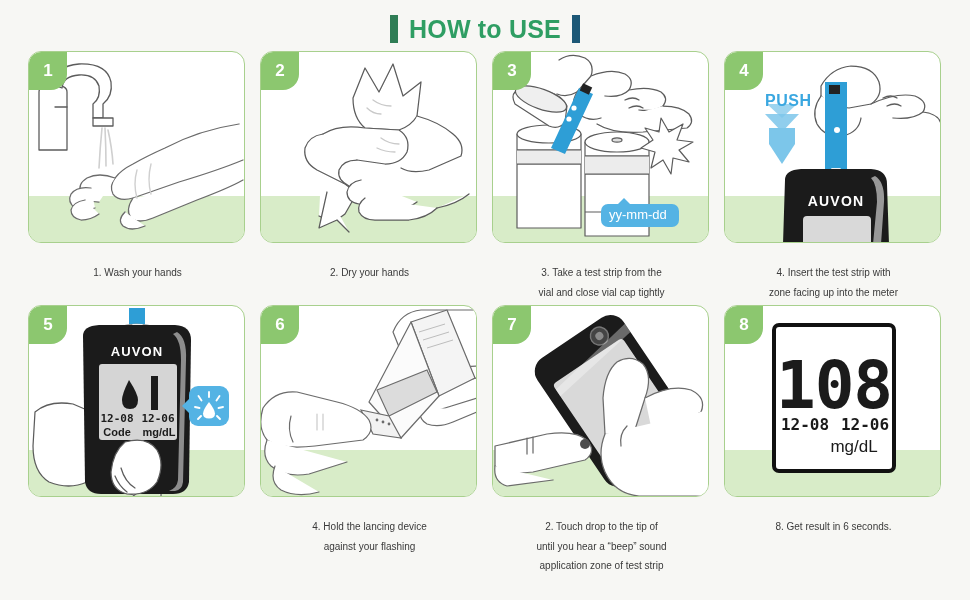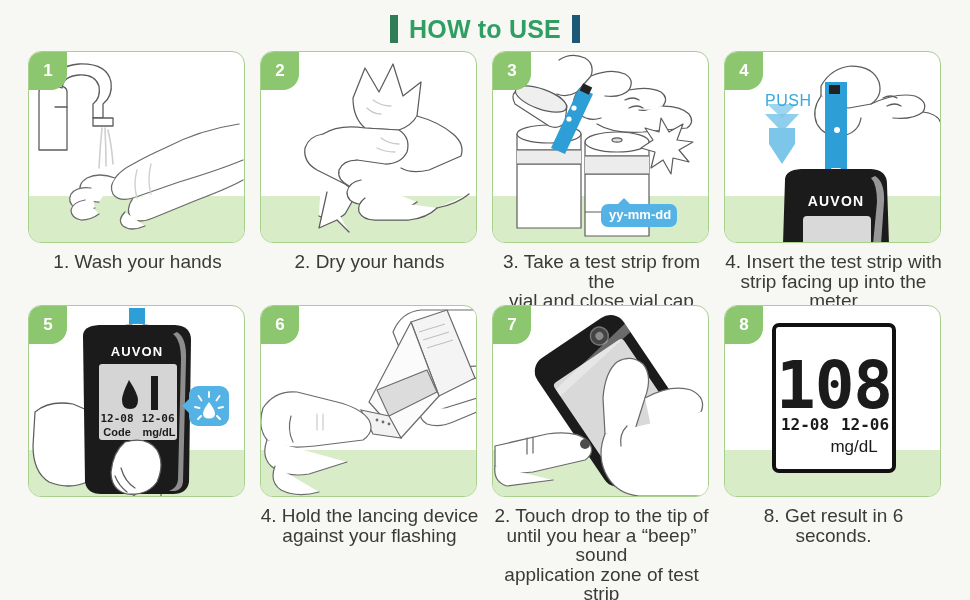--- a/index.html
+++ b/index.html
@@ -40,48 +40,48 @@
   .badge{
     position:absolute;left:0;top:0;width:38px;height:38px;
     background:#8cc76f;
     border-top-left-radius:12px;border-bottom-right-radius:16px;
     color:#fff;font-size:17px;font-weight:bold;
     display:flex;align-items:center;justify-content:center;
     z-index:6;
   }
   .art{position:absolute;left:0;top:0;width:217px;height:192px;z-index:3;}
   .caption{
-    margin-top:9px;text-align:center;color:#3a3a3a;
-    font-size:19px;line-height:19.5px;
+    margin-top:20px;text-align:center;color:#3a3a3a;
+    font-size:10px;line-height:19.5px;
   }
   .caption span{display:block;}
 
   
   .callout-date{
     position:absolute;z-index:7;background:#54b3e4;color:#fff;
-    font-size:13px;font-weight:bold;border-radius:7px;
-    padding:4px 6px 5px 8px;line-height:14px;white-space:nowrap;
+    font-size:13px;font-weight:normal;border-radius:7px;
+    padding:4px 12px 5px 8px;line-height:14px;white-space:nowrap;
   }
   .callout-date:after{
     content:"";position:absolute;top:-6px;left:16px;
     border-left:7px solid transparent;border-right:7px solid transparent;
     border-bottom:7px solid #54b3e4;
   }
   .drop-badge{
     position:absolute;z-index:7;width:40px;height:40px;border-radius:9px;
     background:#54b3e4;
   }
   .drop-badge:after{
     content:"";position:absolute;left:-7px;top:13px;
     border-top:7px solid transparent;border-bottom:7px solid transparent;
     border-right:7px solid #54b3e4;
   }
   .push-label{
     position:absolute;z-index:7;color:#3aa7e0;font-size:16px;
-    font-weight:normal;letter-spacing:.5px;
+    font-weight:bold;letter-spacing:.5px;
   }
 </style>
 </head>
 <body>
 
 <div class="page">
 
   <div class="header">
     <span class="bar bar-left"></span>
     <span class="title">HOW to USE</span>
@@ -246,21 +246,21 @@
             <path d="M60 128 Q60 118 76 117 L146 117 Q162 118 162 132 L164 192 L58 192 Z" fill="#1b1b1b"></path>
             <path d="M150 124 Q160 130 159 150 L156 192 L148 192 L152 150 Q152 132 146 126 Z" fill="#fff" opacity=".55"></path>
             <text x="111" y="154" text-anchor="middle" font-family="'Liberation Sans',sans-serif" font-size="14" font-weight="bold" fill="#ffffff" letter-spacing="1.2">AUVON</text>
             <rect x="78" y="164" width="68" height="44" rx="4" fill="#d9d9d9"></rect>
           </g>
         </svg>
         <div class="push-label" style="left:40px;top:40px;">PUSH</div>
       </div>
       <div class="caption">
         <span>4. Insert the test strip with</span>
-        <span>strip facing up into the meter</span>
+        <span>zone facing up into the meter</span>
       </div>
     </div>
 
     <div class="cell" style="left:28px;top:254px;">
       <div class="panel">
         <div class="band"></div>
         <div class="badge">5</div>
         <svg class="art" viewBox="0 0 217 192">
 
           <g fill="#fff" stroke="#5c5c5c" stroke-width="1.25" stroke-linejoin="round" stroke-linecap="round">

